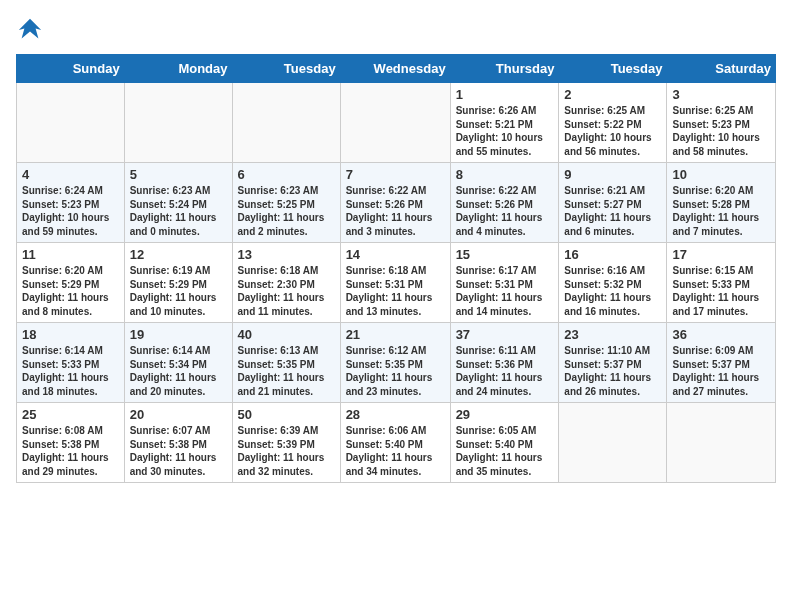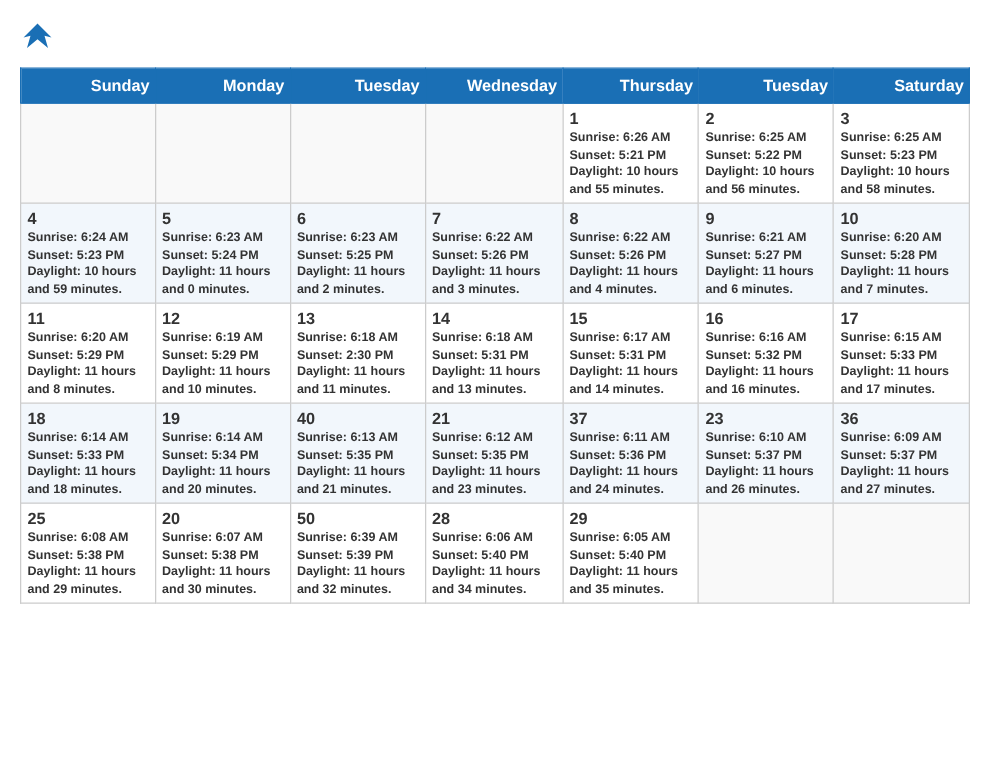--- a/index.html
+++ b/index.html
@@ -255,21 +255,21 @@
 Daylight: 11 hours and 23 minutes.</div>
         </td>
         <td>
           <span class="day-num">37</span>
           <div class="day-info">Sunrise: 6:11 AM
 Sunset: 5:36 PM
 Daylight: 11 hours and 24 minutes.</div>
         </td>
         <td>
           <span class="day-num">23</span>
-          <div class="day-info">Sunrise: 6:10 AM
+          <div class="day-info">Sunrise: 11:10 AM
 Sunset: 5:37 PM
 Daylight: 11 hours and 26 minutes.</div>
         </td>
         <td>
           <span class="day-num">36</span>
           <div class="day-info">Sunrise: 6:09 AM
 Sunset: 5:37 PM
 Daylight: 11 hours and 27 minutes.</div>
         </td>
       </tr>

